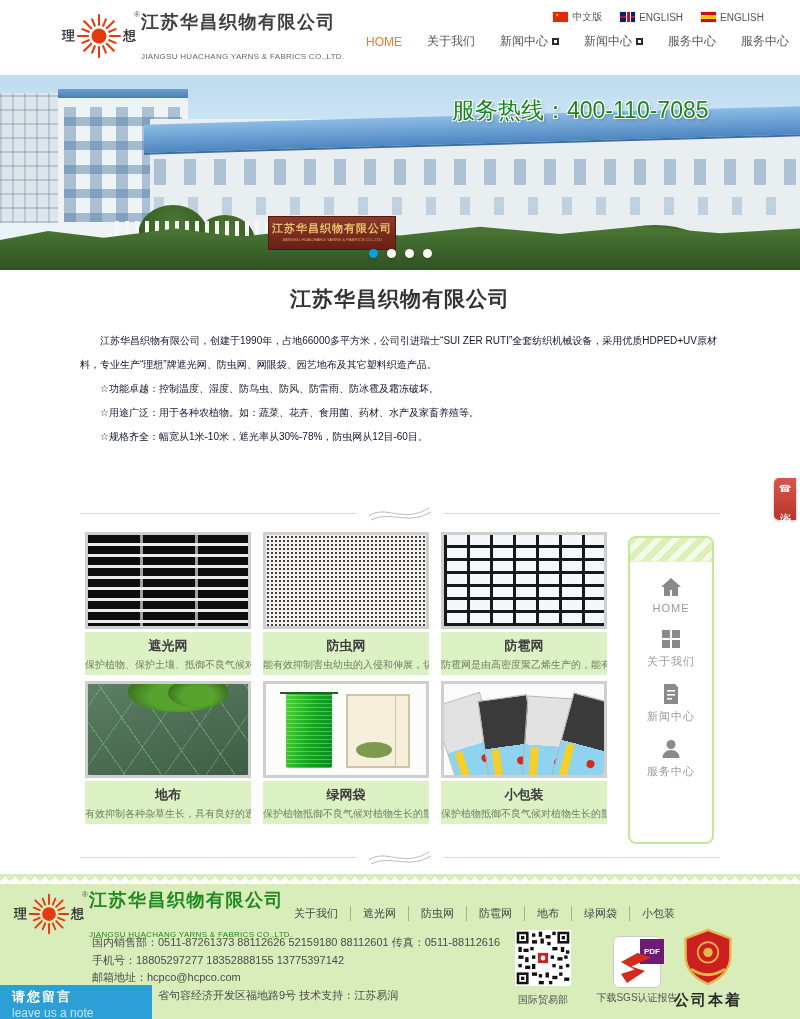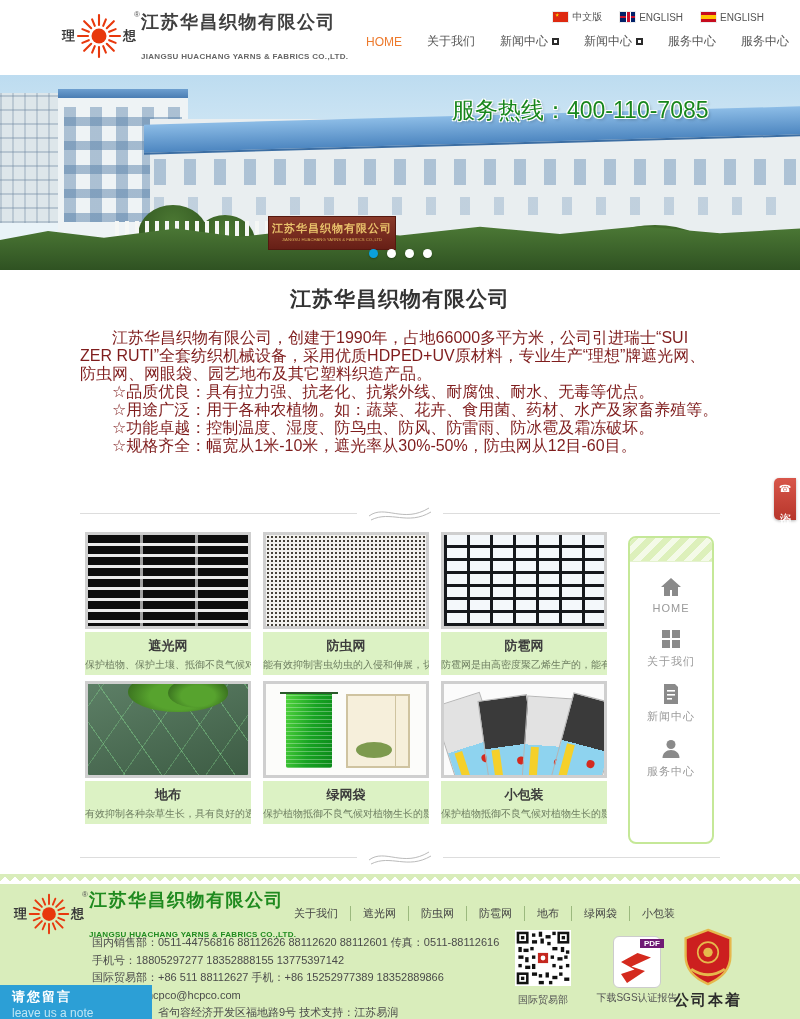--- a/index.html
+++ b/index.html
@@ -7,21 +7,21 @@
   .page { position:relative; width:800px; height:1019px; margin:0 auto; background:#fff; overflow:hidden; }
 
   
   .header { position:absolute; left:0; top:0; width:800px; height:75px; background:#fff; }
   .logo { position:absolute; left:62px; top:10px; display:flex; align-items:center; }
   .logo-sun { position:relative; display:flex; align-items:center; }
   .logo-char { font-size:13px; font-weight:bold; color:#3a3a3a; }
   .logo-reg { position:absolute; right:-4px; top:-2px; font-size:8px; color:#555; }
   .logo-text { margin-left:5px; }
   .logo-cn { font-size:18px; font-weight:bold; color:#404040; letter-spacing:1.5px; }
-  .logo-en { font-size:8px; color:#666; letter-spacing:.3px; margin-top:18px;font-weight:bold; }
+  .logo-en { font-size:8px; color:#666; letter-spacing:.3px; margin-top:18px; }
   .footer .logo-cn, .footer .logo-en { color:#1f8a1f; }
 
   .lang-row { position:absolute; top:10px; right:36px; display:flex; gap:18px; align-items:center; }
   .lang-item { display:flex; align-items:center; gap:4px; font-size:10px; color:#555; cursor:pointer; }
   .flag { width:15px; height:10px; display:inline-block; position:relative; box-shadow:0 0 0 1px rgba(0,0,0,.08); }
   .flag-cn { background:#de2910; }
   .flag-cn::after { content:""; position:absolute; left:2px; top:1px; width:4px; height:4px; background:#ffde00; clip-path:polygon(50% 0,61% 35%,98% 35%,68% 57%,79% 91%,50% 70%,21% 91%,32% 57%,2% 35%,39% 35%); }
   .flag-uk { background:#012169; }
   .flag-uk::before { content:""; position:absolute; left:0; top:4px; width:15px; height:2px; background:#fff; box-shadow:0 0 0 1px #c8102e inset; }
   .flag-uk::after { content:""; position:absolute; left:6px; top:0; width:3px; height:10px; background:#c8102e; border-left:1px solid #fff; border-right:1px solid #fff; }
@@ -68,21 +68,21 @@
   .hotline { position:absolute; left:452px; top:20px; font-size:23px; font-weight:normal; color:#18861c; white-space:nowrap;
              text-shadow:-1px -1px 0 #fff,1px -1px 0 #fff,-1px 1px 0 #fff,1px 1px 0 #fff,2px 2px 3px rgba(0,0,0,.25); }
   .dots { position:absolute; left:0; right:0; bottom:12px; display:flex; justify-content:center; gap:9px; }
   .dot { width:9px; height:9px; border-radius:50%; background:#fff; cursor:pointer; box-shadow:0 1px 2px rgba(0,0,0,.25); }
   .dot.active { background:#0aa0dc; }
 
   
   .about { position:absolute; left:80px; top:285px; width:640px; }
   .about-title { text-align:center; font-size:21px; font-weight:bold; color:#333; letter-spacing:1px; }
   .about-body { margin-top:16px; }
-  .about-body p { font-size:16px; color:#7f1d1d; line-height:18px; text-indent:2em; }
+  .about-body p { font-size:10px; color:#0f172a; line-height:24px; text-indent:2em; }
 
   
   .divider { position:absolute; left:80px; width:640px; height:22px; display:flex; align-items:center; }
   .divider .line { flex:1; height:1px; background:#ddd; }
   .divider svg { margin:0 8px; }
   .divider.d1 { top:502px; }
   .divider.d2 { top:846px; }
 
   
   .products { position:absolute; left:85px; top:532px; width:522px; display:grid;
@@ -149,21 +149,21 @@
   .contacts { position:absolute; left:92px; top:50px; }
   .contacts div { font-size:11px; color:#4a4a4a; line-height:17.5px; }
   .contacts .addr { padding-left:66px; }
   .fbadge { position:absolute; text-align:center; }
   .fbadge .cap { font-size:10px; color:#555; margin-top:3px; white-space:nowrap; }
   .fb-qr { left:498px; top:46px; width:90px; }
   .fb-pdf { left:592px; top:52px; width:90px; }
   .fb-em { left:668px; top:44px; width:80px; }
   .fb-em .cap { font-size:15px; font-weight:bold; color:#2b2b2b; letter-spacing:2px; margin-top:1px; }
   .pdf-wrap { position:relative; width:48px; height:52px; margin:0 auto; background:#fff; border:1px solid #ccc; border-radius:6px; }
-  .pdf-tag { position:absolute; right:-4px; top:2px; background:#701a75; color:#fff; font-size:8px; font-weight:bold; padding:0 4px; }
+  .pdf-tag { position:absolute; right:-4px; top:2px; background:#701a75; color:#fff; font-size:8px; font-weight:bold; padding:8px 4px; }
   .pdf-swoosh { position:absolute; left:7px; top:16px; width:30px; height:30px; background:#d42a1e;
                 clip-path:polygon(0 30%,55% 0,100% 15%,35% 45%,80% 60%,20% 100%,0 70%,45% 55%); }
 
   
   .consult { position:absolute; right:4px; top:478px; width:22px; padding:5px 0 7px; text-align:center;
              background:linear-gradient(#d8564a,#b7362b); border-radius:5px 0 0 5px; cursor:pointer;
              box-shadow:0 1px 3px rgba(0,0,0,.3); }
   .consult .phone { color:#fff; font-size:10px; line-height:12px; display:block; }
   .consult .vtext { writing-mode:vertical-rl; text-orientation:upright; color:#fff; font-size:12px; letter-spacing:3px; margin-top:2px; }
   .msgbox { position:absolute; left:0; top:985px; width:152px; height:34px; background:#2c9fd6; padding:3px 0 0 12px; cursor:pointer; }
@@ -272,24 +272,23 @@
       <span class="dot"></span>
       <span class="dot"></span>
       <span class="dot"></span>
     </div>
   </div>
 
   <div class="about">
     <div class="about-title">江苏华昌织物有限公司</div>
     <div class="about-body">
       <p>江苏华昌织物有限公司，创建于1990年，占地66000多平方米，公司引进瑞士“SUI ZER RUTI”全套纺织机械设备，采用优质HDPED+UV原材料，专业生产“理想”牌遮光网、防虫网、网眼袋、园艺地布及其它塑料织造产品。</p>
-      <p>☆品质优良：具有拉力强、抗老化、抗紫外线、耐腐蚀、耐水、无毒等优点。</p>
+      <p>☆功能卓越：控制温度、湿度、防鸟虫、防风、防雷雨、防冰雹及霜冻破坏。</p>
       <p>☆用途广泛：用于各种农植物。如：蔬菜、花卉、食用菌、药材、水产及家畜养殖等。</p>
-      <p>☆功能卓越：控制温度、湿度、防鸟虫、防风、防雷雨、防冰雹及霜冻破坏。</p>
-      <p>☆规格齐全：幅宽从1米-10米，遮光率从30%-50%，防虫网从12目-60目。</p>
+      <p>☆规格齐全：幅宽从1米-10米，遮光率从30%-78%，防虫网从12目-60目。</p>
     </div>
   </div>
 
   <div class="divider d1">
     <div class="line"></div>
     <svg width="70" height="22">
         <path d="M4 14 C 20 2, 38 22, 64 6" stroke="#bbb" fill="none"></path>
         <path d="M6 18 C 26 8, 42 24, 66 10" stroke="#bbb" fill="none"></path>
       </svg>
     <div class="line"></div>
@@ -431,23 +430,22 @@
     <div class="fnav">
       <span class="fnav-item">关于我们</span>
       <span class="fnav-item">遮光网</span>
       <span class="fnav-item">防虫网</span>
       <span class="fnav-item">防雹网</span>
       <span class="fnav-item">地布</span>
       <span class="fnav-item">绿网袋</span>
       <span class="fnav-item">小包装</span>
     </div>
     <div class="contacts">
-      <div>国内销售部：0511-44756816 88112626 88112620 88112601 传真：0511-88112616</div>
+      <div>国内销售部：0511-87261373 88112626 52159180 88112601 传真：0511-88112616</div>
       <div>手机号：18805297277 18352888155 13775397142</div>
-      <div>国际贸易部：+86 511 88112627 手机：+86 15252977389 18352889866</div>
       <div>邮箱地址：hcpco@hcpco.com</div>
       <div class="addr">省句容经济开发区福地路9号 技术支持：江苏易润</div>
     </div>
     <div class="fbadge fb-qr">
       <svg width="56" height="56" viewBox="0 0 33 33">
         <rect width="33" height="33" fill="#fff"></rect>
         <g fill="#111">
           <rect x="1" y="1" width="7" height="7"></rect>
             <rect x="25" y="1" width="7" height="7"></rect>
             <rect x="1" y="25" width="7" height="7"></rect>

